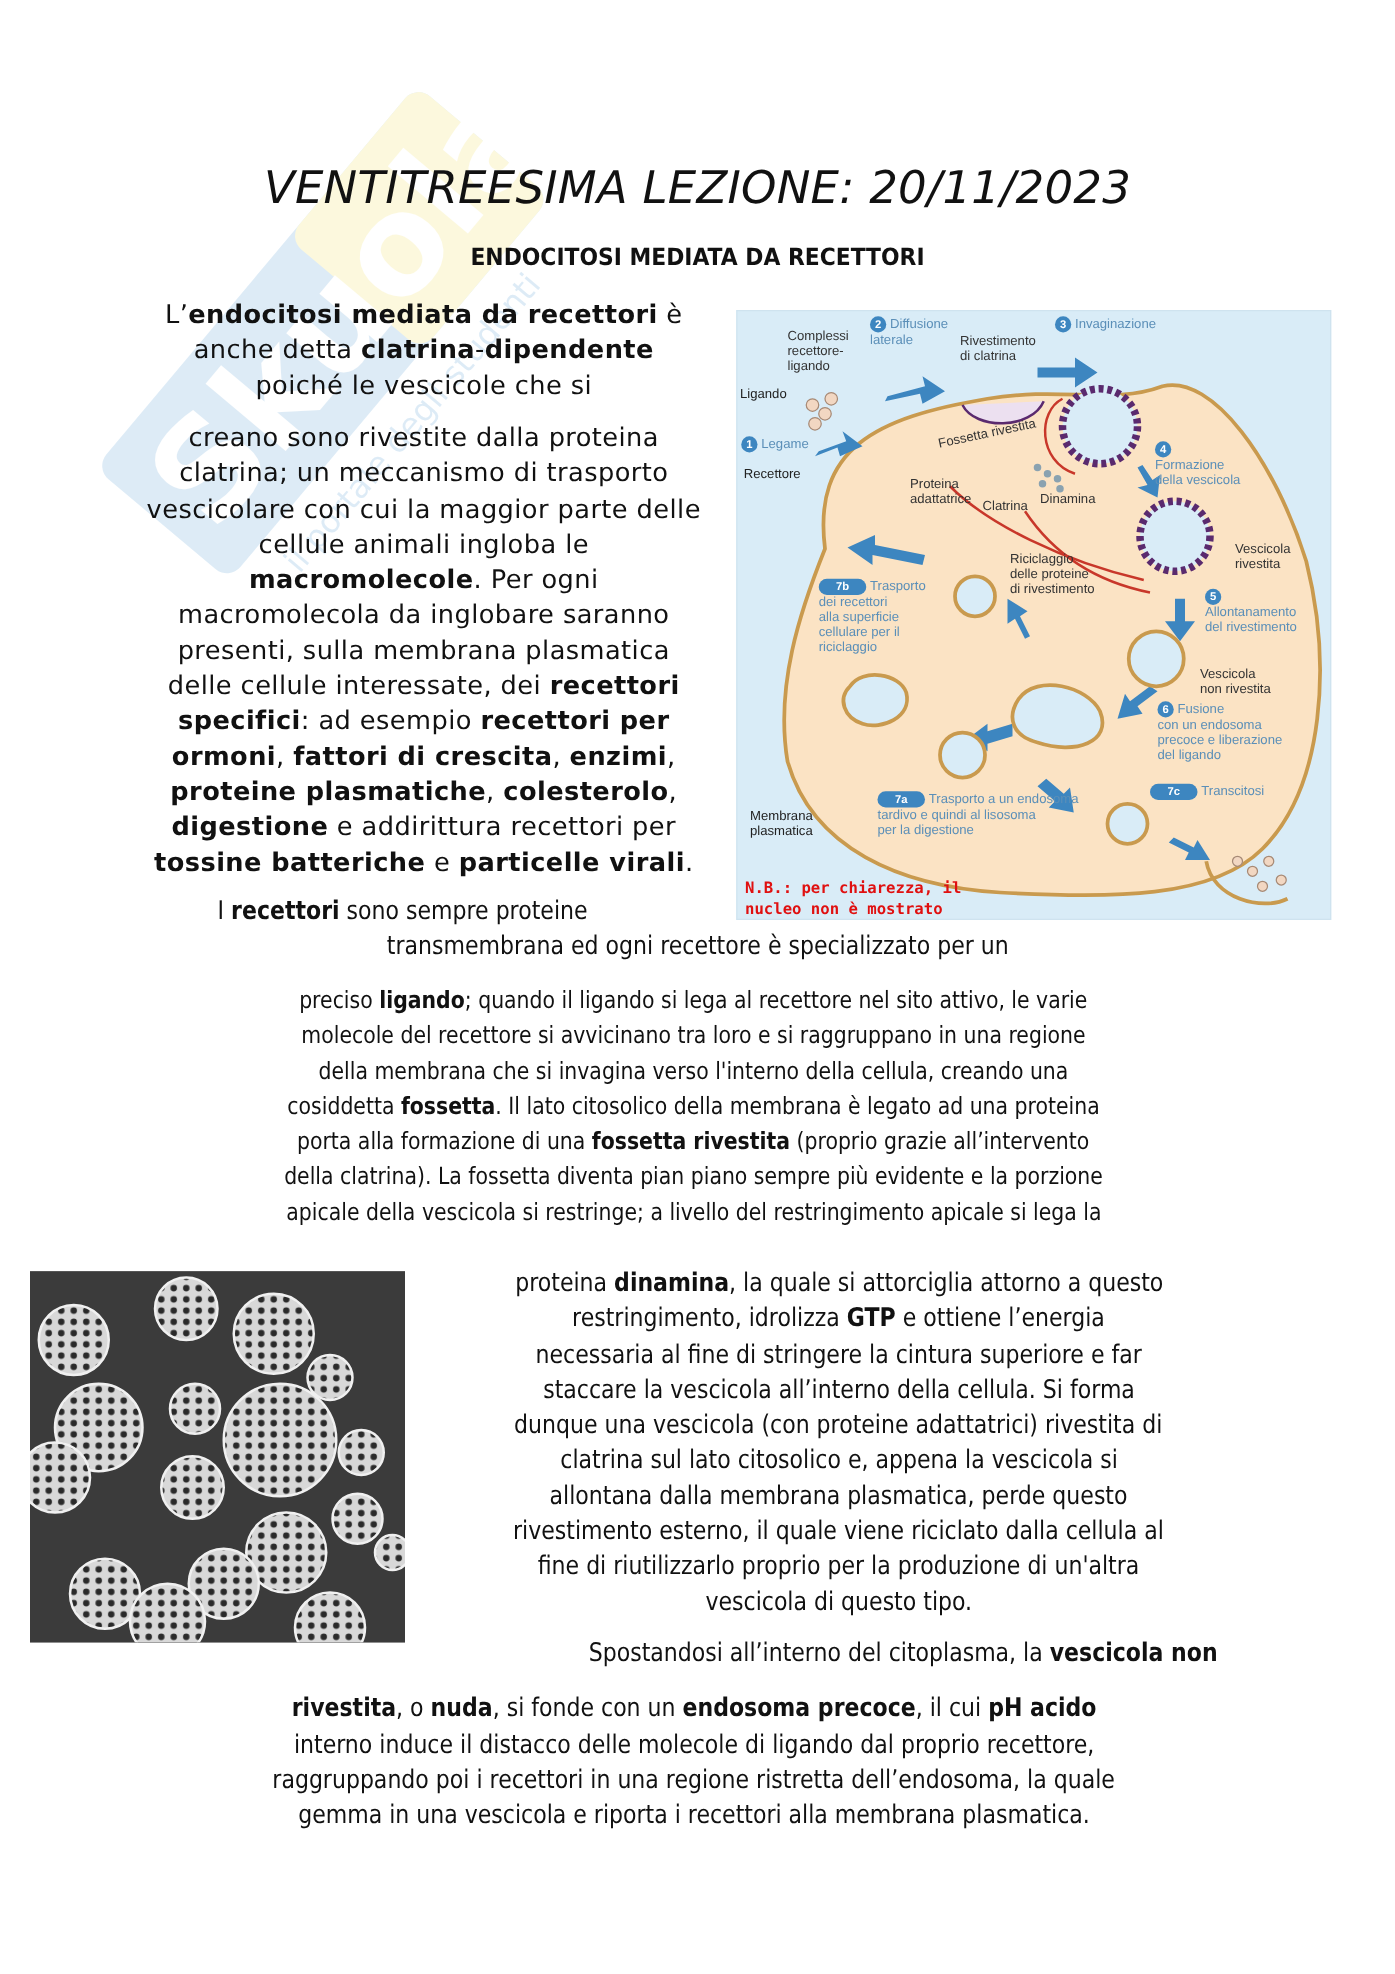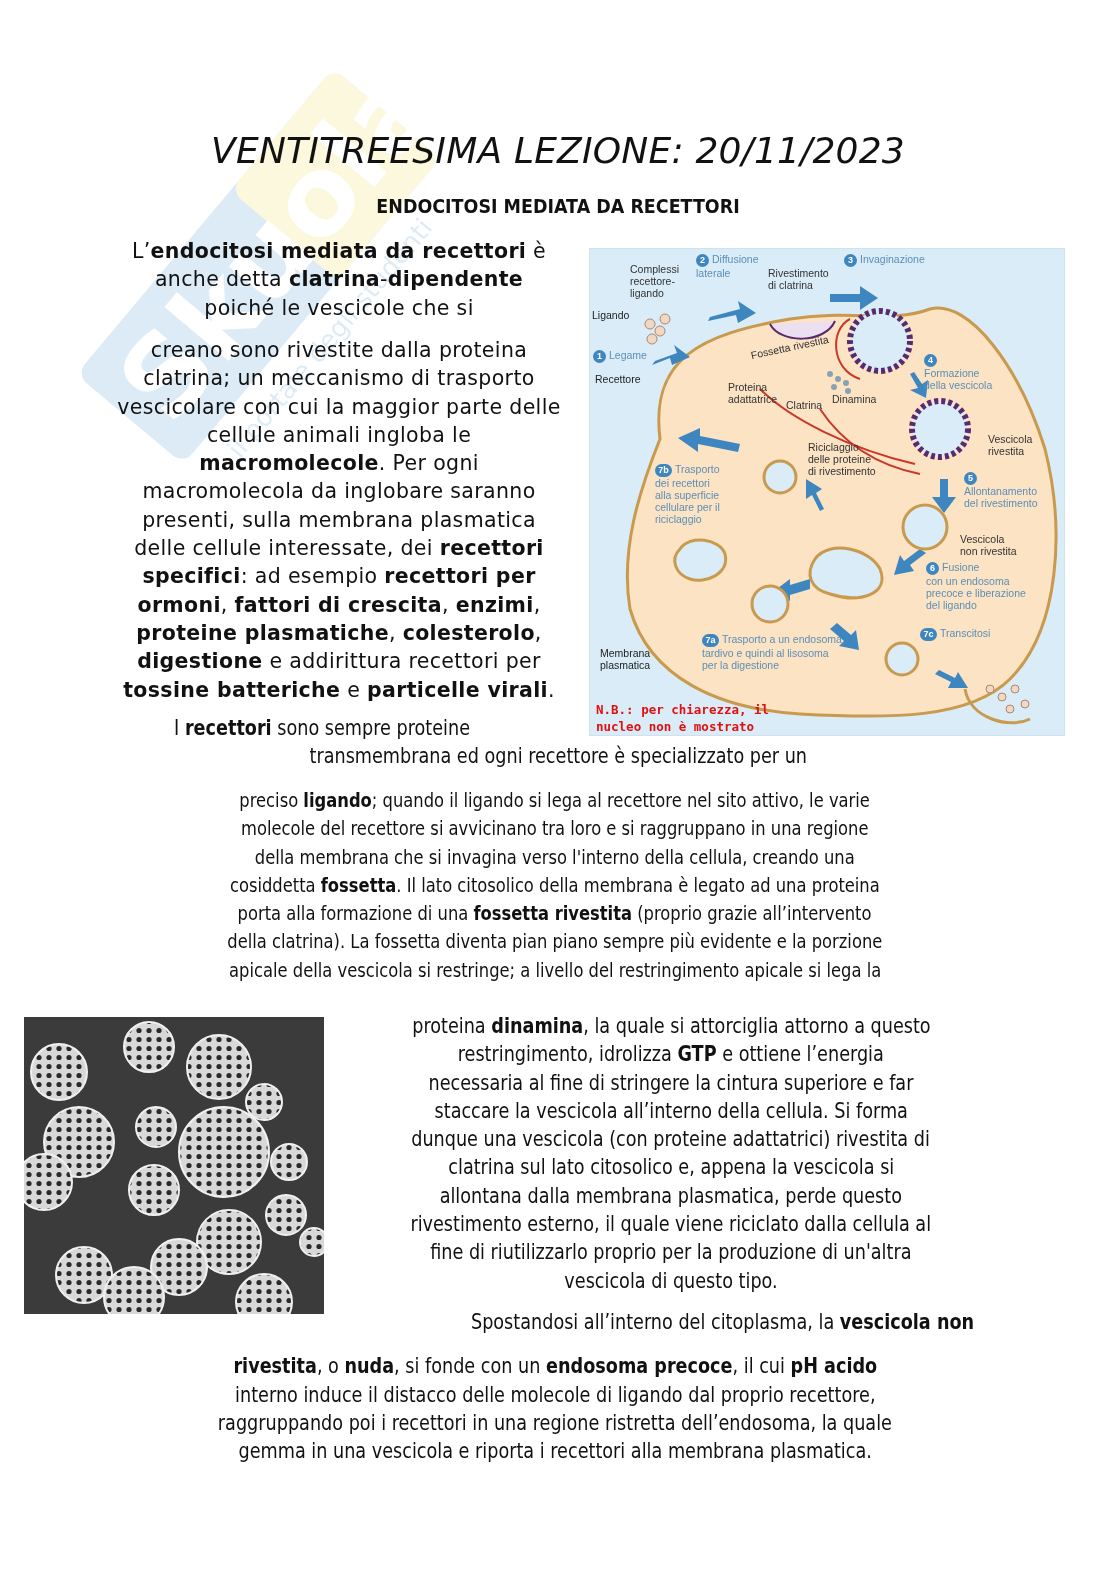--- a/index.html
+++ b/index.html
@@ -34,21 +34,21 @@
 
   .condensed { display: inline-block; transform: scaleX(0.86); transform-origin: center; }
 
   
   .diagram { position: absolute; left: 589px; top: 248px; width: 476px; height: 488px; background: #d9ecf7; overflow: hidden; border: 1px solid #cfe3ef; }
   .diagram svg { position: absolute; left: 0; top: 0; }
   .dlabel { position: absolute; font-family: "Liberation Sans", sans-serif; font-size: 10.5px; line-height: 12px; color: #333; white-space: nowrap; }
   .dlabel.blue { color: #5b8fb8; }
   .dlabel.dark { color: #222; }
   .num { display: inline-block; width: 13px; height: 13px; border-radius: 50%; background: #3d86c0; color: #fff; font-size: 9px; line-height: 13px; text-align: center; font-weight: bold; margin-right: 3px; vertical-align: middle; }
-  .num.wide { width: 17px; border-radius: 7px; }
+  .num.wide { width: 38px; border-radius: 7px; }
   .nb-note { position: absolute; left: 6px; top: 452px; font-family: "DejaVu Sans Mono", monospace; font-weight: bold; font-size: 12.5px; line-height: 17px; color: #e01010; }
 
   
   .micrograph { position: absolute; left: 24px; top: 1017px; width: 300px; height: 297px; background: #3a3a3a; overflow: hidden; }
 </style>
 </head>
 <body>
 
 <svg class="watermark" viewBox="0 0 470 460">
   <g transform="rotate(-50 235 230)">

